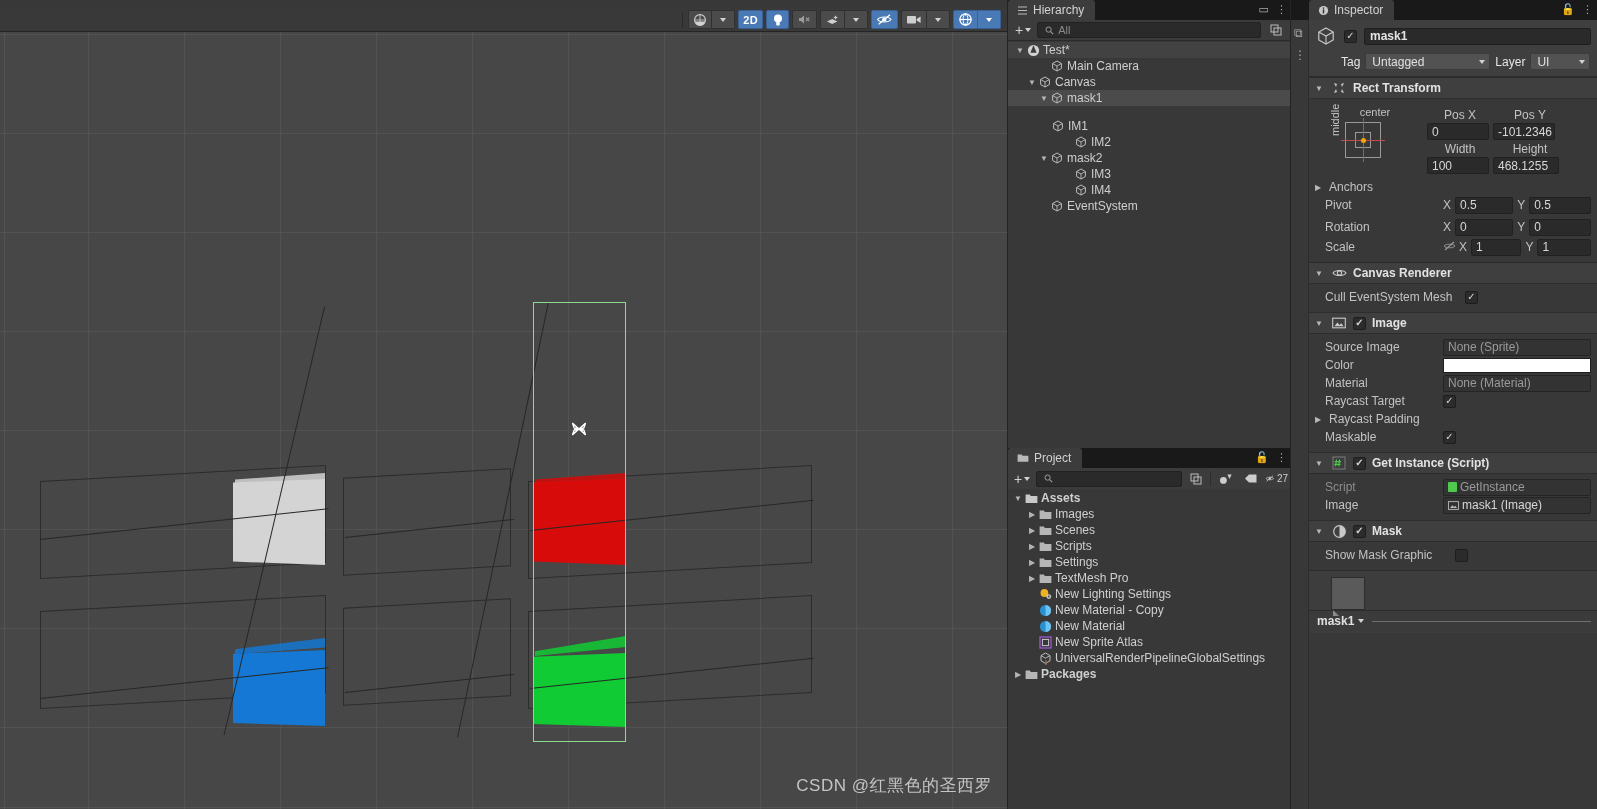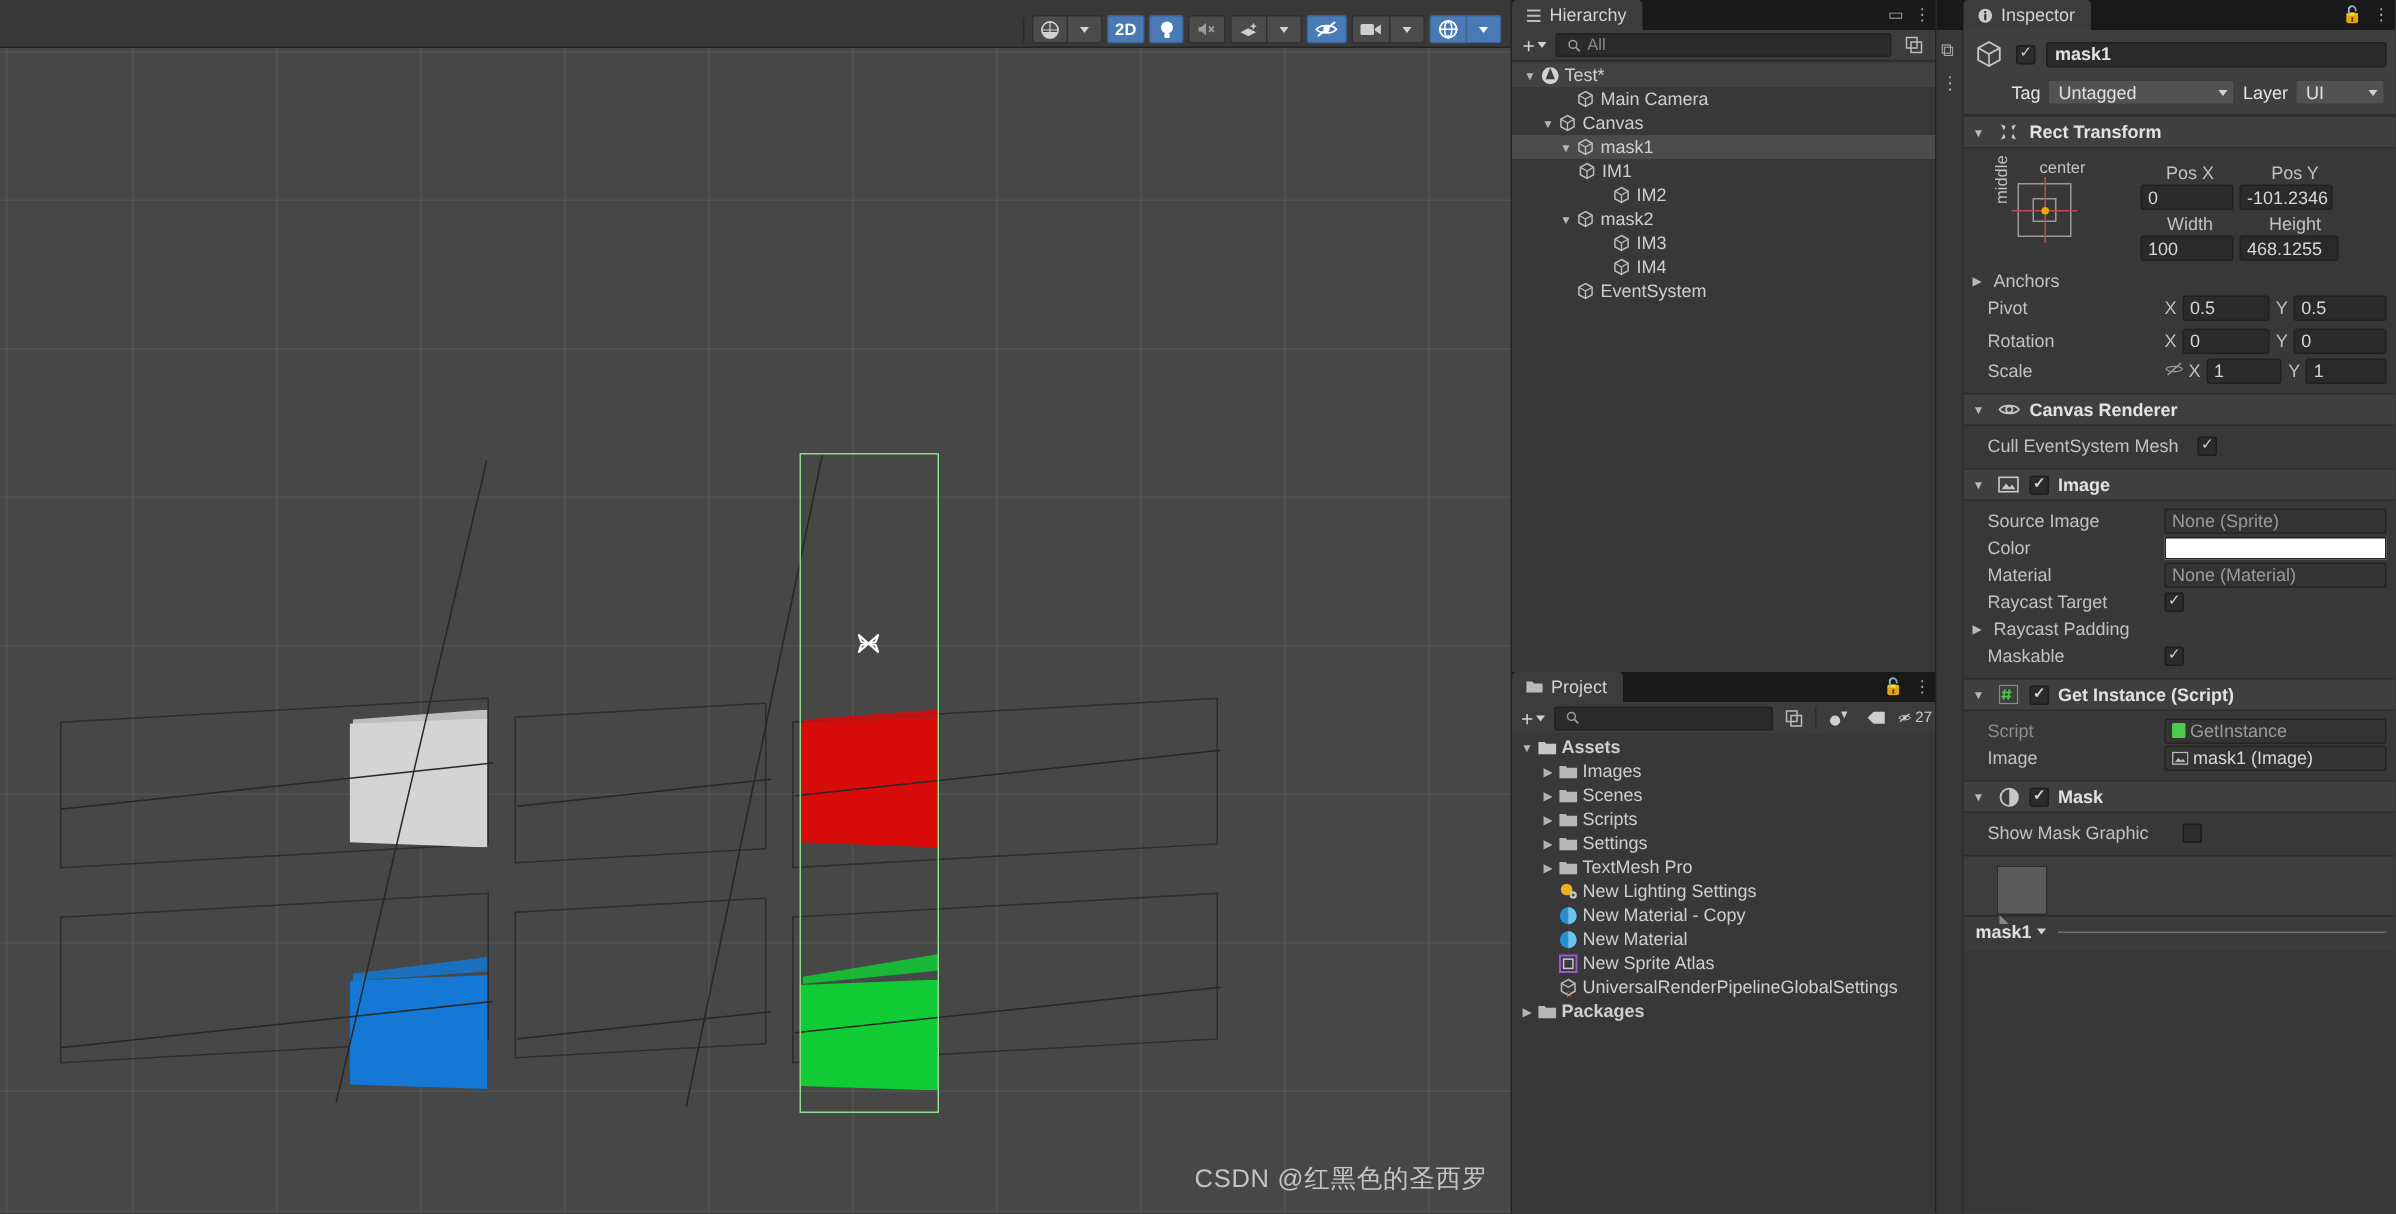--- a/index.html
+++ b/index.html
@@ -455,21 +455,21 @@
           <div class="trow sel" style="padding-left: 30px;">
             <span class="tw">▼</span>
             <span class="ic">
               <svg width="12" height="12" viewBox="0 0 12 12">
                 <path d="M6 1 L10.4 3.5 L10.4 8.5 L6 11 L1.6 8.5 L1.6 3.5 Z" fill="none" stroke="#bdbdbd" stroke-width="1"></path>
                 <path d="M1.6 3.5 L6 6 L10.4 3.5 M6 6 L6 11" fill="none" stroke="#bdbdbd" stroke-width=".9"></path>
               </svg>
             </span>
             <span>mask1</span>
           </div>
-          <div class="trow" style="padding-left: 31px;">
+          <div class="trow" style="padding-left: 31px; margin-top: 12px;">
             <span class="tw"></span>
             <span class="ic">
               <svg width="12" height="12" viewBox="0 0 12 12">
                 <path d="M6 1 L10.4 3.5 L10.4 8.5 L6 11 L1.6 8.5 L1.6 3.5 Z" fill="none" stroke="#bdbdbd" stroke-width="1"></path>
                 <path d="M1.6 3.5 L6 6 L10.4 3.5 M6 6 L6 11" fill="none" stroke="#bdbdbd" stroke-width=".9"></path>
               </svg>
             </span>
             <span>IM1</span>
           </div>
           <div class="trow" style="padding-left: 54px;">

